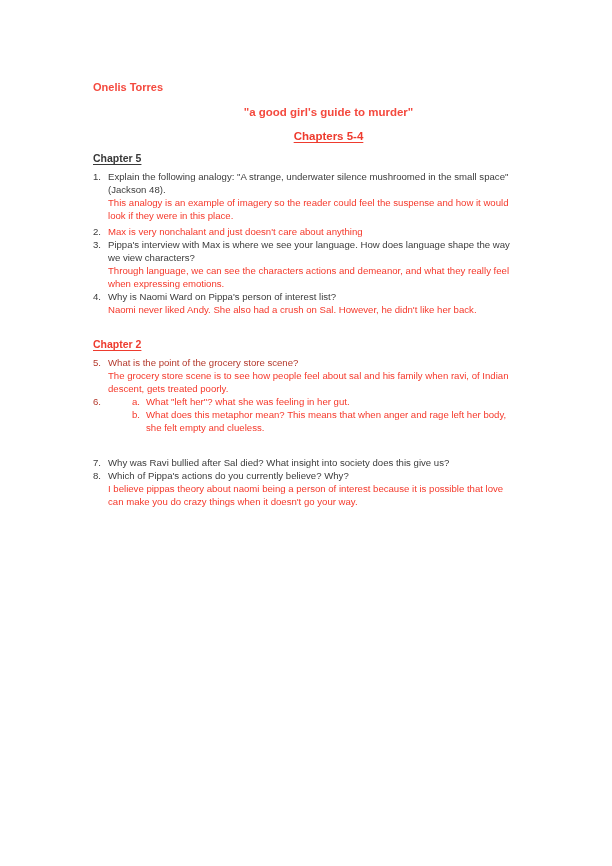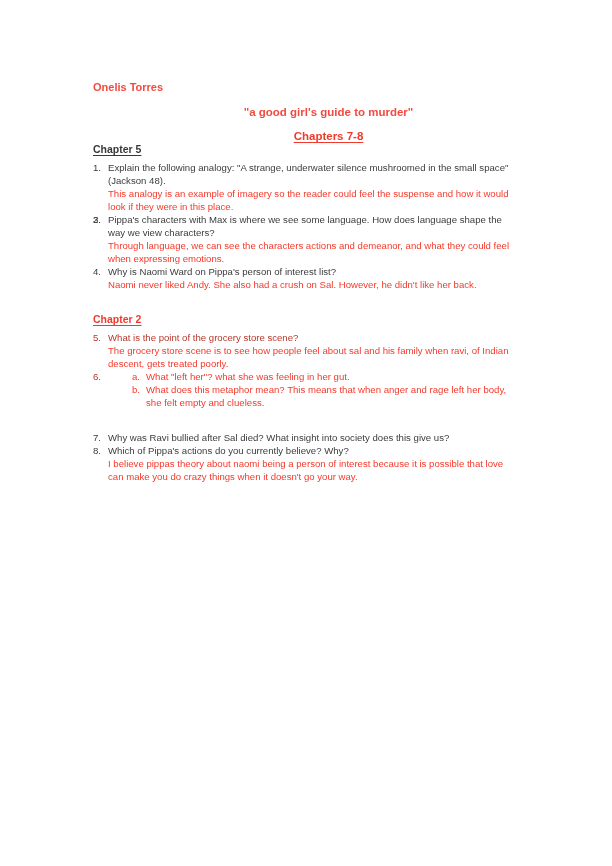--- a/index.html
+++ b/index.html
@@ -30,21 +30,21 @@
   }
   .doc-subtitle {
     margin-top: 10px;
     text-align: center;
     font-size: 11.5px;
     font-weight: 700;
     color: #ee3b2e;
     line-height: 14px;
   }
   .doc-subtitle span { text-decoration: underline; text-underline-offset: 2px; }
-  .section { }
+  .section { margin-top: 9px; }
   .section + .section { margin-top: 22px; }
   .sec-heading {
     font-size: 10.5px;
     font-weight: 700;
     line-height: 13px;
     text-decoration: underline;
     text-underline-offset: 2px;
   }
   .black-head { color: #383838; }
   .red-head { color: #ee3b2e; }
@@ -78,41 +78,42 @@
     color: #f5392b;
   }
   .sub-text { color: #f5392b; }
 </style>
 </head>
 <body>
 
 <div class="page">
   <div class="author">Onelis Torres</div>
   <div class="doc-title">"a good girl's guide to murder"</div>
-  <div class="doc-subtitle"><span>Chapters 7-8</span></div>
+  <div class="doc-subtitle"><span>Chapters 5-4</span></div>
   <div id="doc-body">
   <div class="section">
     <div class="sec-heading black-head">Chapter 5</div>
     <div class="qlist">
   <div class="qitem">
     <span class="num">1.</span>
     <p class="question">Explain the following analogy: "A strange, underwater silence mushroomed in the small space" (Jackson 48).</p>
     <p class="answer">This analogy is an example of imagery so the reader could feel the suspense and how it would look if they were in this place.</p>
 
   </div>
 
   <div class="qitem">
     <span class="num">2.</span>
+    <p class="answer gap">Max is very nonchalant and just doesn't care about anything</p>
 
   </div>
 
   <div class="qitem">
     <span class="num">3.</span>
-    <p class="question">Pippa's characters with Max is where we see some language. How does language shape the way we view characters?</p>
-    <p class="answer">Through language, we can see the characters actions and demeanor, and what they could feel when expressing emotions.</p>
+    <p class="question">Pippa's interview with Max is where we see your language. How does language shape the way we view characters?</p>
+    <p class="answer">Through language, we can see the characters actions and demeanor, and what they really feel when expressing emotions.</p>
 
   </div>
 
   <div class="qitem">
     <span class="num">4.</span>
     <p class="question">Why is Naomi Ward on Pippa's person of interest list?</p>
     <p class="answer">Naomi never liked Andy. She also had a crush on Sal. However, he didn't like her back.</p>
 
   </div>
 </div>

